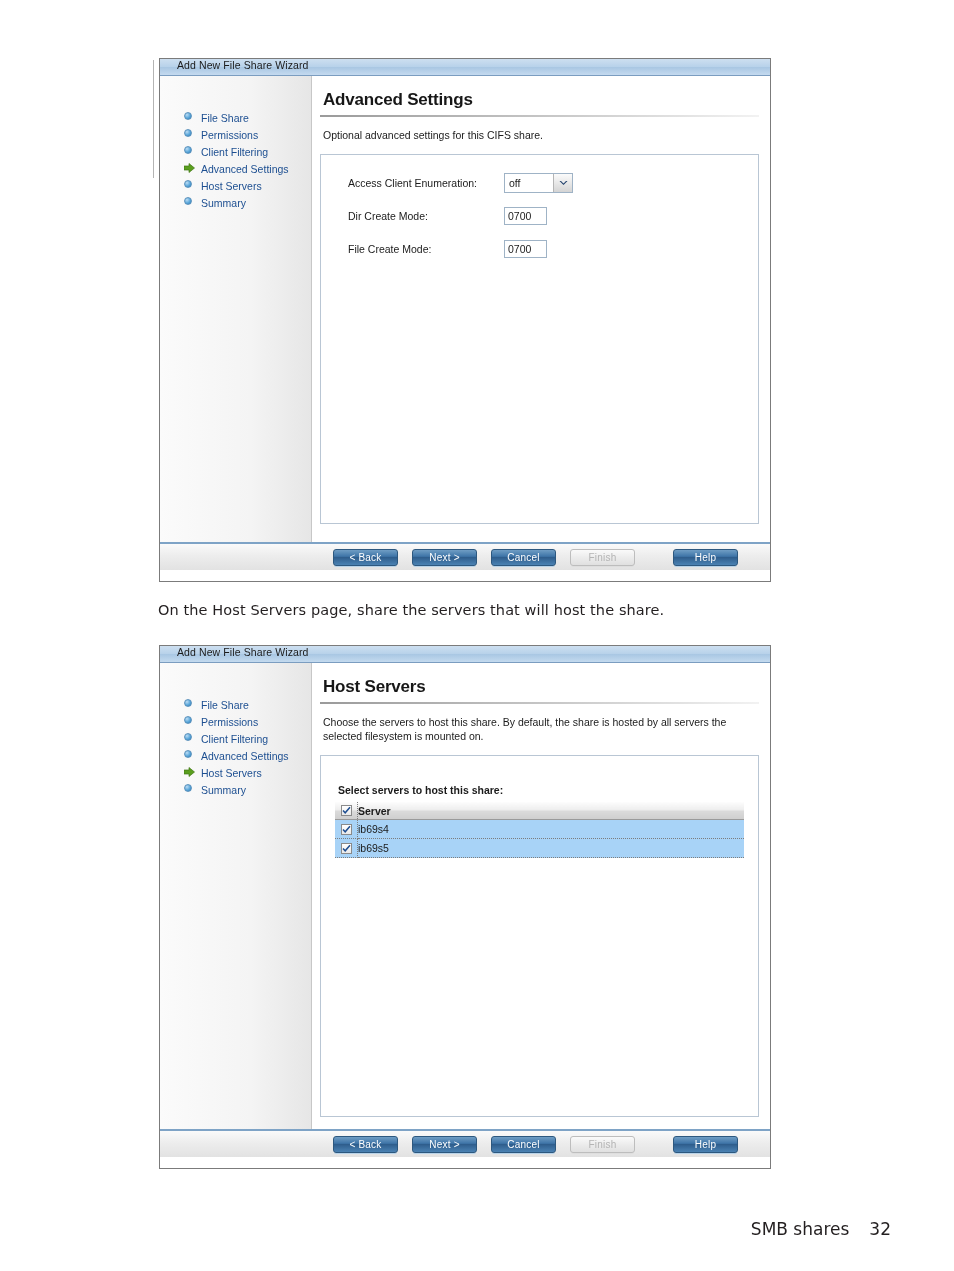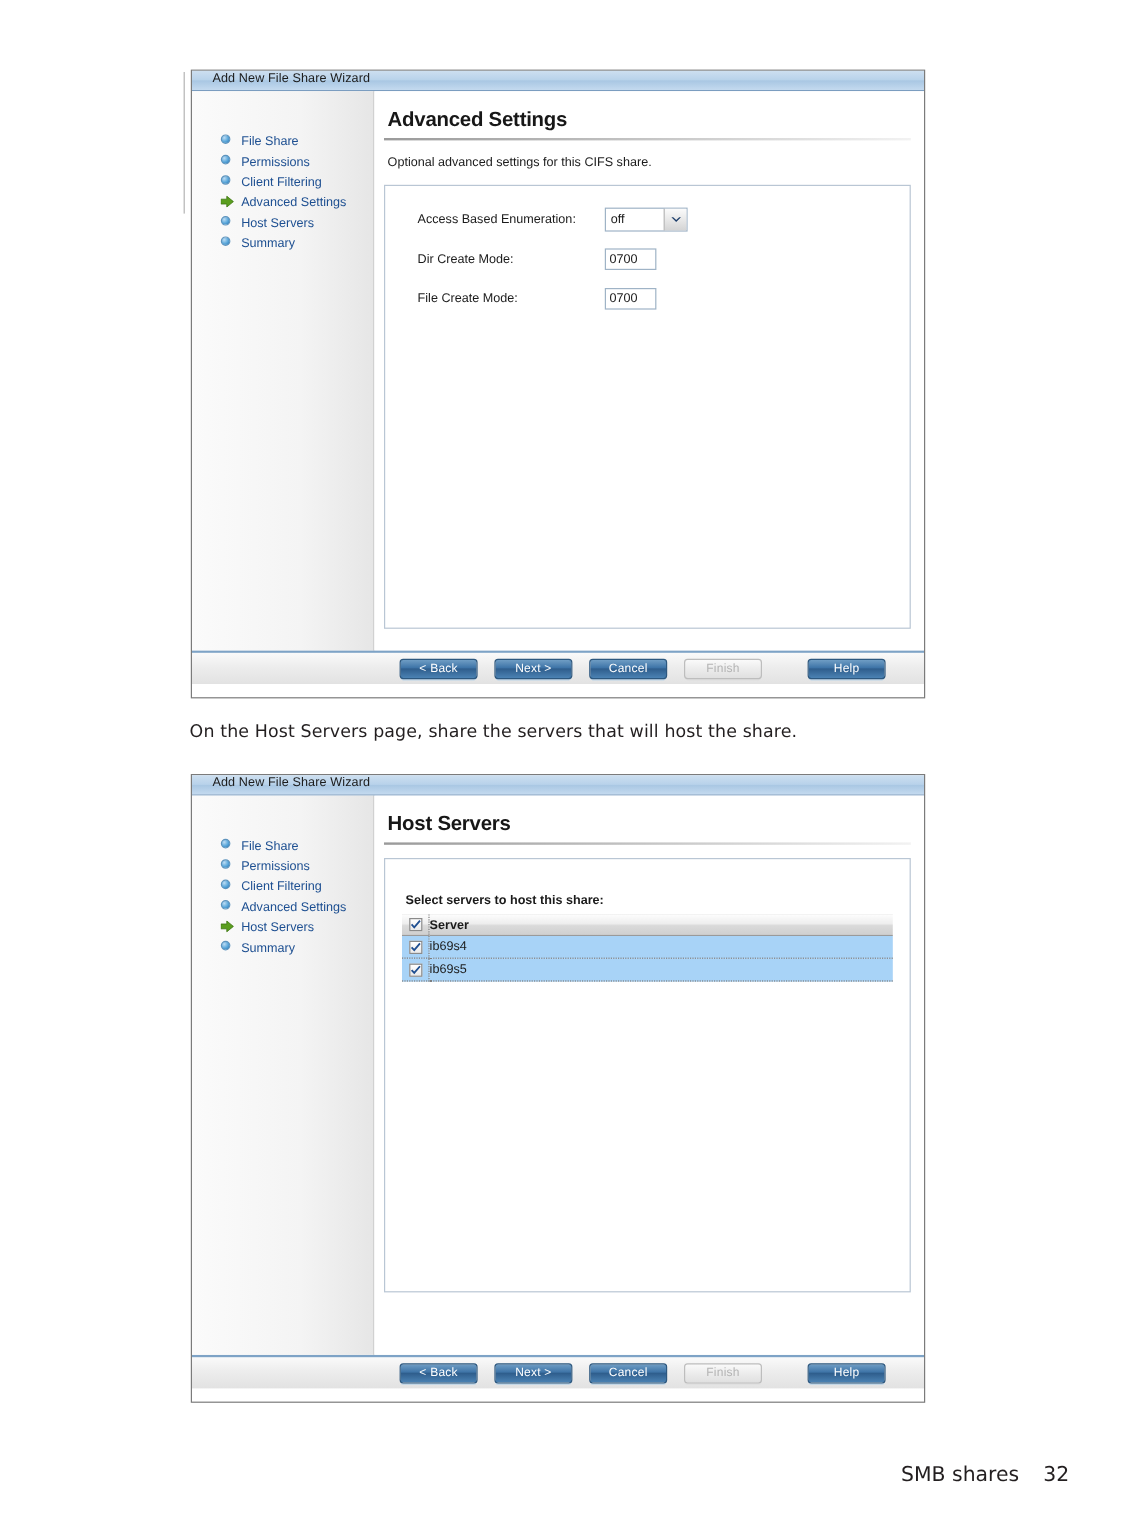--- a/index.html
+++ b/index.html
@@ -341,21 +341,21 @@
     </div>
 
     <div class="content">
       <h1 class="page-title">Advanced Settings</h1>
       <div class="title-rule"></div>
       <div class="page-desc">Optional advanced settings for this CIFS share.</div>
 
       <div class="group-box gb-adv">
 
         <div class="form-row">
-          <span class="form-label">Access Based Enumeration:</span>
+          <span class="form-label">Access Client Enumeration:</span>
           <div class="select-wrap">
             <span class="select-value">off</span>
             <span class="select-arrow">
               <svg width="9" height="6" viewBox="0 0 9 6">
                   <path d="M0.5 1 L4.5 5 L8.5 1 L7 1 L4.5 3.4 L2 1 Z" fill="#1f3f6b"></path>
                 </svg>
             </span>
           </div>
         </div>
 
@@ -419,20 +419,21 @@
       </div>
       <div class="nav-item">
         <span class="nav-bullet dot"></span>
         <span class="nav-label">Summary</span>
       </div>
     </div>
 
     <div class="content">
       <h1 class="page-title">Host Servers</h1>
       <div class="title-rule"></div>
+      <div class="page-desc">Choose the servers to host this share. By default, the share is hosted by all servers the selected filesystem is mounted on.</div>
 
       <div class="group-box gb-host">
         <div class="gb-host-inner">
           <div class="table-caption">Select servers to host this share:</div>
 
           <table class="srv-table">
             <thead>
               <tr>
                 <th class="col-check cell-right">
                   <span class="cbox-holder">

